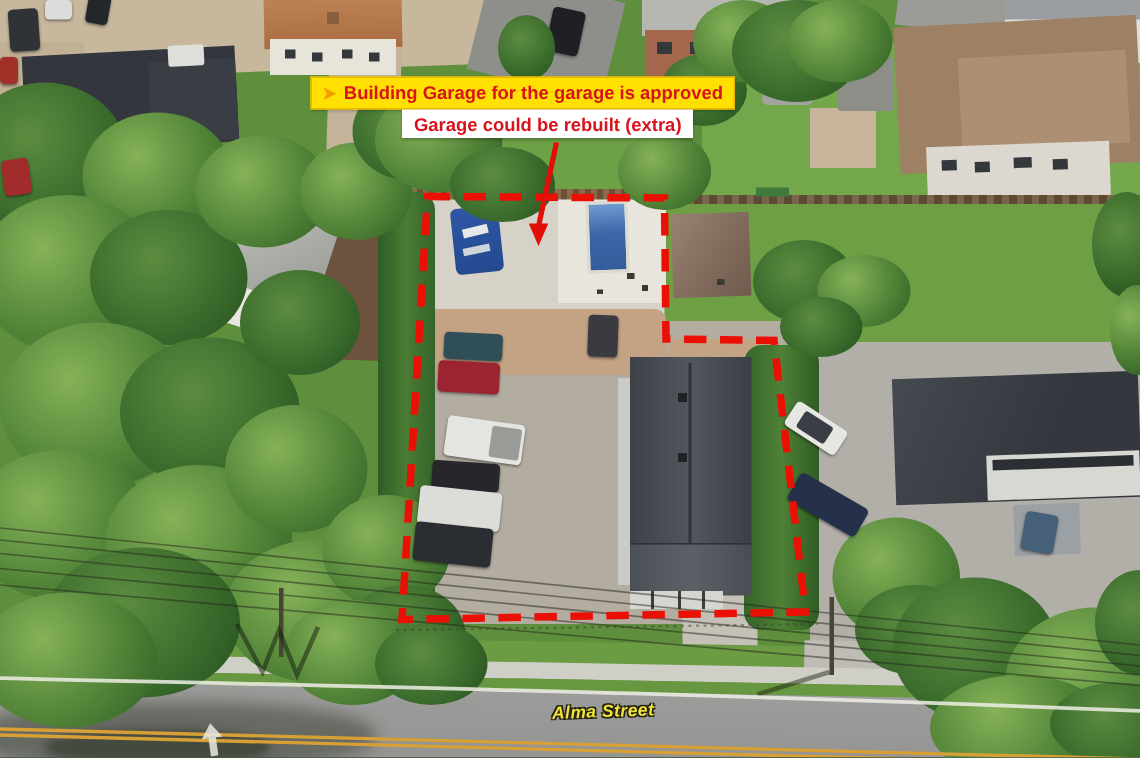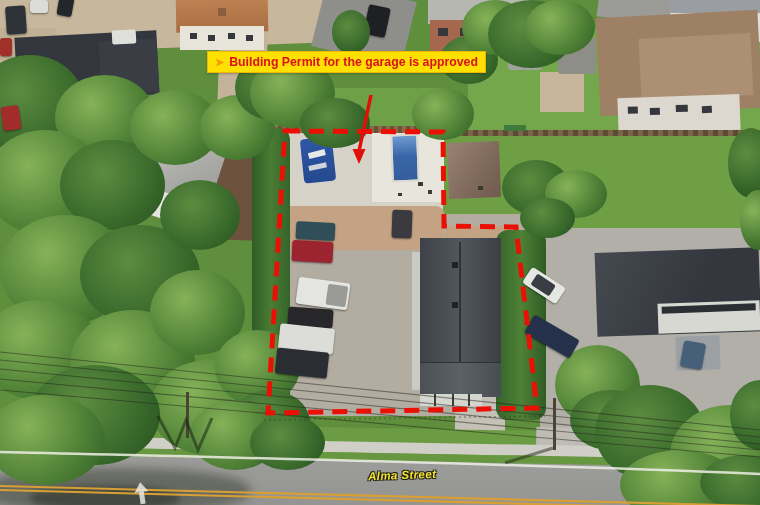--- a/index.html
+++ b/index.html
@@ -235,19 +235,22 @@
   <svg width="760" height="505" viewBox="0 0 760 505">
     <polygon points="285,131 443,132 444,226 516,227 537,408 268,413" fill="none" stroke-width="5" stroke-dasharray="15 9" style="stroke: rgb(234, 16, 5);"></polygon>
     <g>
       <line x1="371" y1="95" x2="359" y2="151" stroke-width="3.5" style="stroke: rgb(224, 16, 8);"></line>
       <polygon points="359,164 352.5,149 365.5,149" style="fill: rgb(224, 16, 8);"></polygon>
     </g>
   </svg>
 
   <div class="banner" style="left: 207px; top: 51px; background-color: rgb(255, 224, 0); border-color: rgb(237, 185, 0);">
     <span class="px" style="color: rgb(245, 154, 0);">➤</span>
-    <span style="color: rgb(216, 19, 28);">Building Permit for the garage is approved</span>
-  </div>
-
+    <span style="color: rgb(216, 19, 28);">Building Garage for the garage is approved</span>
+  </div>
+
+  <div class="note" style="left: 268px; top: 73px; background-color: rgb(255, 255, 255); color: rgb(216, 19, 28);">
+    <span>Garage could be rebuilt (extra)</span>
+  </div>
 
   <div class="street" style="left: 368px; top: 469px; color: rgb(242, 226, 58);">Alma Street</div>
 
 </div>
 
 </body></html>

